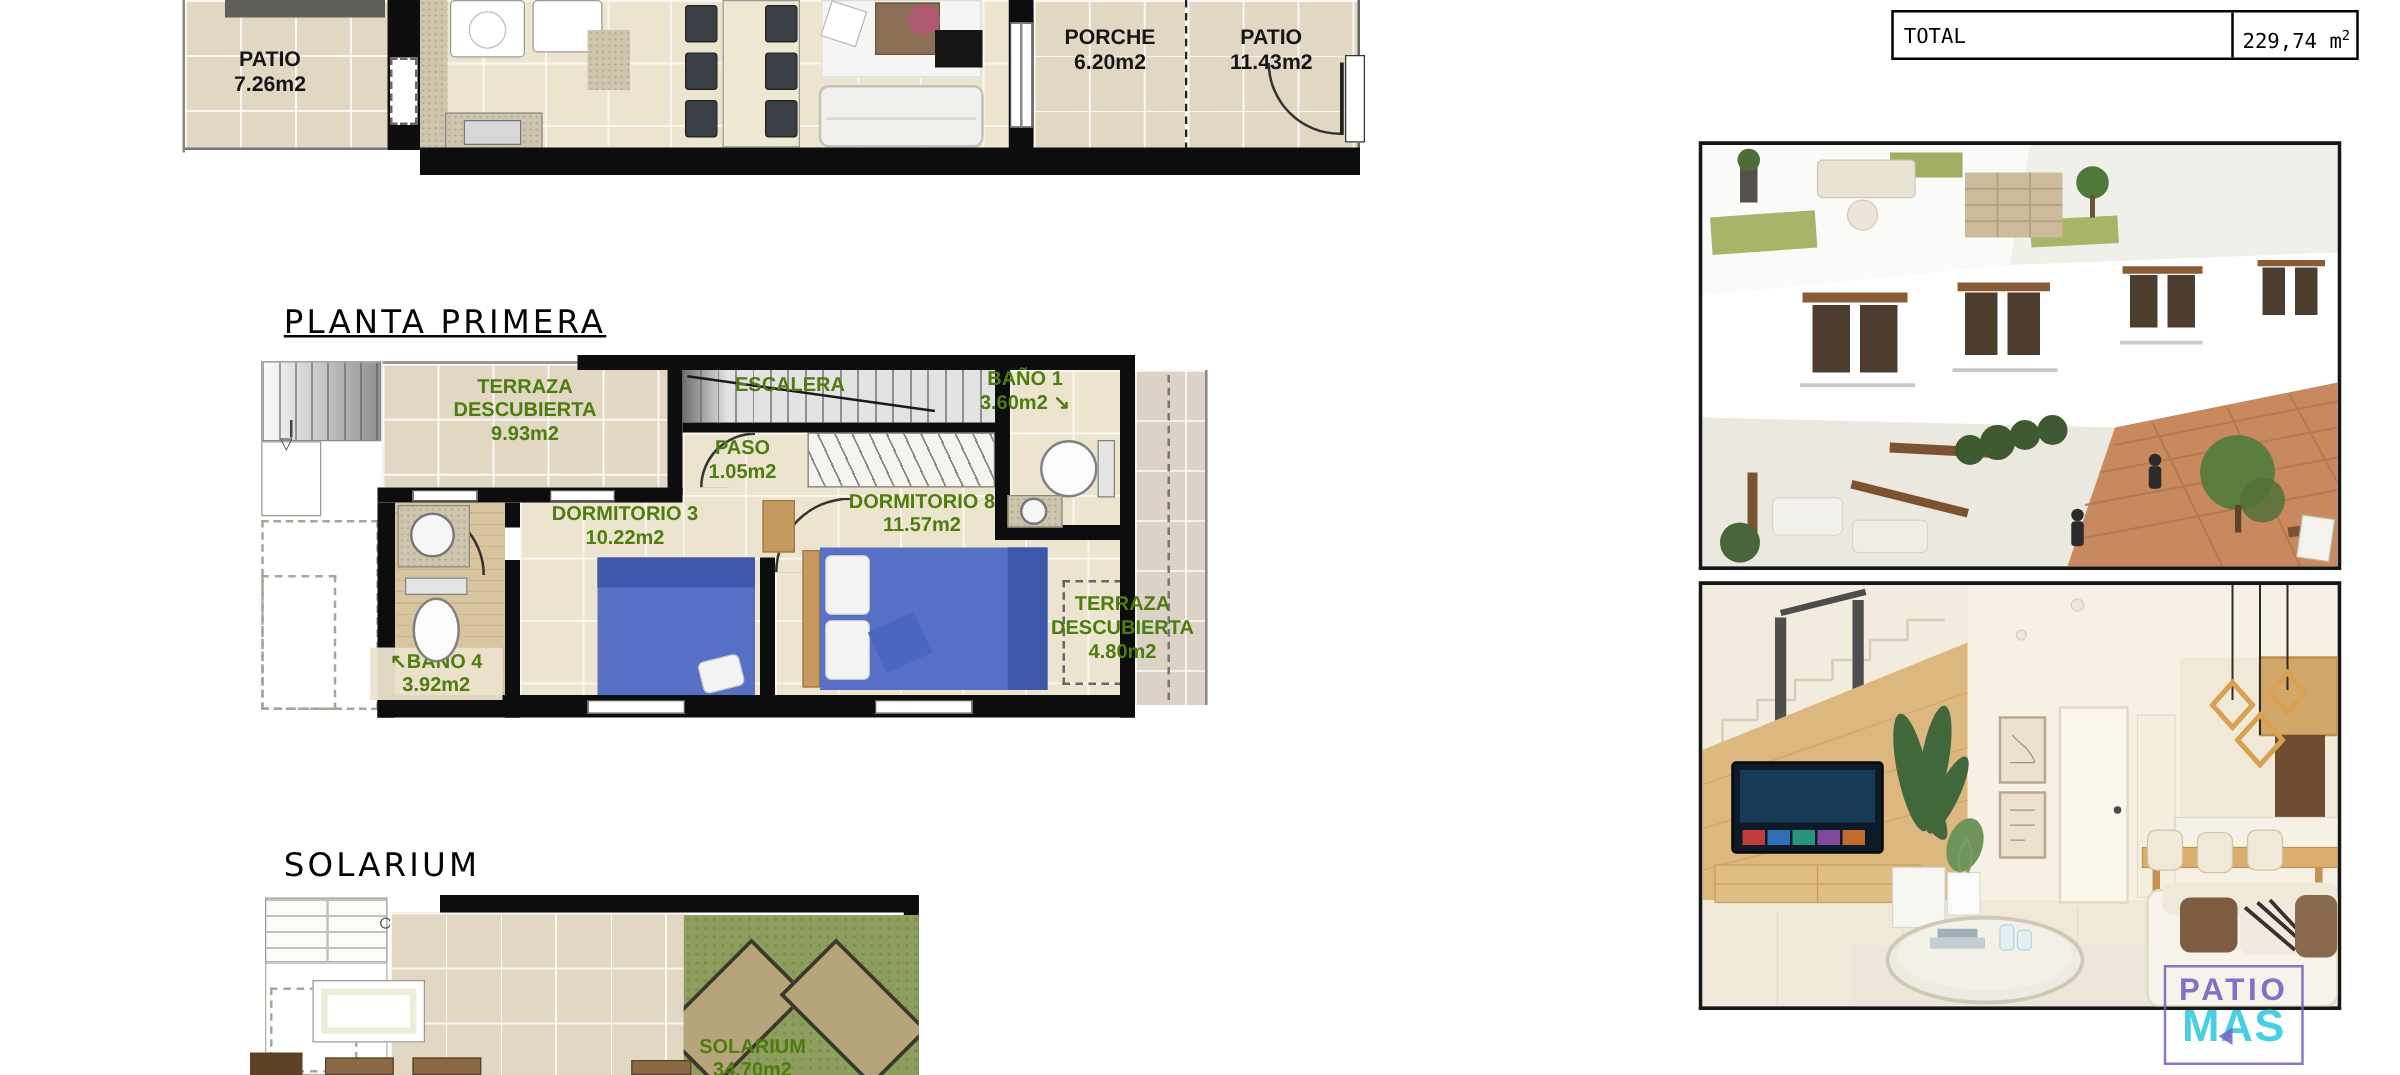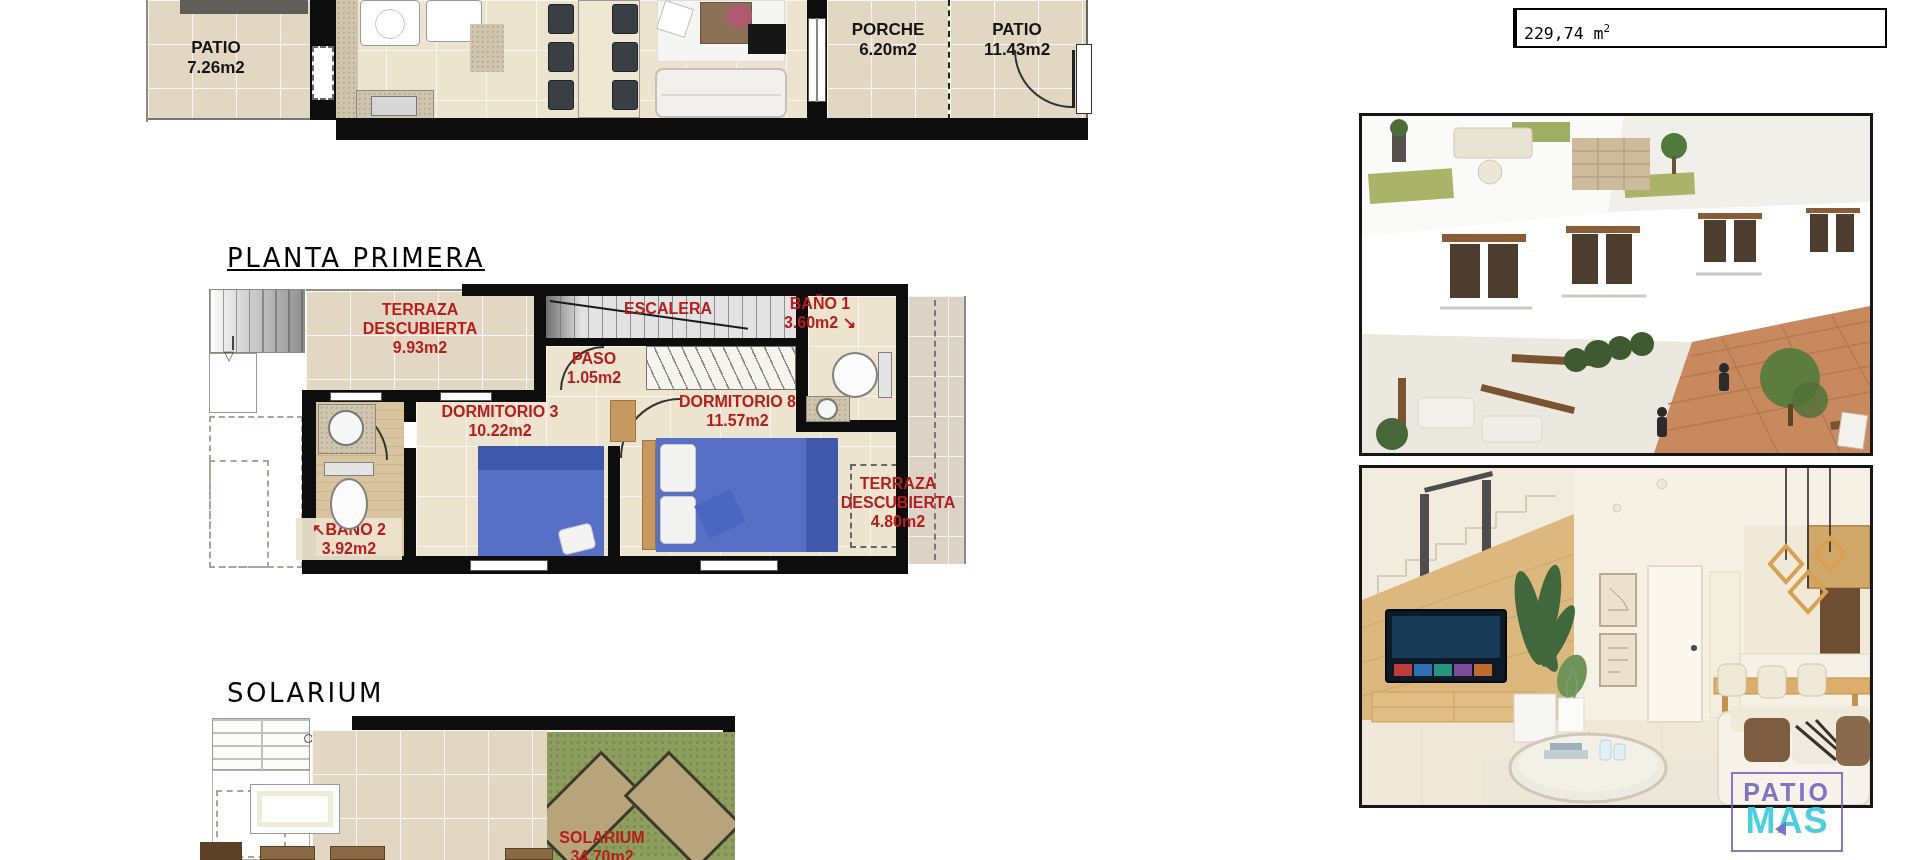--- a/index.html
+++ b/index.html
@@ -25,21 +25,21 @@
        background-image:radial-gradient(#b3a88c 1px,transparent 1px);background-size:5px 5px;}
   .hatch{background-color:#f6f4ee;
        background-image:repeating-linear-gradient(65deg,transparent 0 11px,#8f8f85 11px 12.5px);
        border:1px solid #77776d;}
   .stairsV{background-color:#e3e3e3;
        background-image:repeating-linear-gradient(90deg,#8f8f8f 0 1.5px,transparent 1.5px 14px);}
   .stairsH{background-color:#fbfbf9;
        background-image:repeating-linear-gradient(180deg,#c2c2ba 0 1.5px,transparent 1.5px 13px);}
   .dash{position:absolute;border:2px dashed #a9a599;}
   .win{position:absolute;background:#fff;border:1.5px solid #555;}
-  .lbl{position:absolute;font:bold 16px/19px "Liberation Sans",sans-serif;color:#b91c1c;text-align:center;}
+  .lbl{position:absolute;font:bold 16px/19px "Liberation Sans",sans-serif;color:#4d7c0f;text-align:center;}
   .lblBig{position:absolute;font:bold 17px/20px "Liberation Sans",sans-serif;color:#151515;text-align:center;}
   .ptitle{position:absolute;font:26px/30px "DejaVu Sans",sans-serif;letter-spacing:2.5px;color:#050505;}
   .toilet{position:absolute;background:#fbfbfb;border:2px solid #808080;border-radius:50%;}
   .tank{position:absolute;background:#e4e4e4;border:1.5px solid #808080;}
   .sinkc{position:absolute;background:#f6f6f6;border:2px solid #787878;border-radius:50%;}
   .bedBlue{position:absolute;background:#5770c5;}
   .bedDark{position:absolute;background:#3f58ab;}
   .pillow{position:absolute;background:#f3f3f1;border:1px solid #c9c9c9;border-radius:5px;}
   .woodf{position:absolute;background:#c59a60;border:1px solid #9d7742;}
   .arcBL{position:absolute;border-left:2px solid #333;border-bottom:2px solid #333;border-bottom-left-radius:100%;}
@@ -146,21 +146,21 @@
 <div class="abs tileW" style="left:546px;top:346px;width:94px;height:100px;"></div>
 <div class="abs hatch" style="left:646px;top:346px;width:150px;height:44px;"></div>
 <div class="abs tileW" style="left:808px;top:296px;width:88px;height:124px;"></div>
 <div class="abs tileP" style="left:908px;top:296px;width:58px;height:268px;border-right:2px solid #8a8a80;"></div>
 <div class="abs" style="left:934px;top:300px;width:0;height:260px;border-left:2px dashed #777;"></div>
 <div class="dash" style="left:850px;top:464px;width:58px;height:84px;border-color:#666;"></div>
 
 <div class="abs stairsV" style="left:546px;top:296px;width:250px;height:42px;"></div>
 <div class="abs" style="left:546px;top:296px;width:36px;height:42px;background:linear-gradient(to right,#6f6f6f,transparent);"></div>
 <div class="abs" style="left:550px;top:300px;width:200px;height:0;border-top:2px solid #1a1a1a;transform:rotate(8deg);transform-origin:left top;"></div>
-<div class="lbl" style="left:588px;top:299px;width:120px;text-align:left;padding-left:36px;">ESCALERA</div>
+<div class="lbl" style="left:588px;top:299px;width:120px;text-align:left;">ESCALERA</div>
 
 <div class="wall" style="left:462px;top:284px;width:446px;height:12px;"></div>
 <div class="wall" style="left:896px;top:284px;width:12px;height:290px;"></div>
 <div class="wall" style="left:302px;top:556px;width:606px;height:18px;"></div>
 <div class="wall" style="left:302px;top:402px;width:14px;height:172px;"></div>
 <div class="wall" style="left:302px;top:390px;width:244px;height:12px;"></div>
 <div class="win" style="left:330px;top:392px;width:52px;height:9px;"></div>
 <div class="win" style="left:440px;top:392px;width:52px;height:9px;"></div>
 <div class="wall" style="left:534px;top:296px;width:12px;height:100px;"></div>
 <div class="wall" style="left:546px;top:338px;width:250px;height:8px;"></div>
@@ -186,21 +186,21 @@
 </div>
 <div class="lbl" style="left:430px;top:402px;width:140px;">
   <div>DORMITORIO 3</div>
   <div>10.22m2</div>
 </div>
 <div class="lbl" style="left:665px;top:392px;width:145px;">
   <div>DORMITORIO 8</div>
   <div>11.57m2</div>
 </div>
 <div class="lbl" style="left:296px;top:518px;width:106px;background:rgba(236,227,205,.95);padding:2px 0;">
-  <div><span>↖</span><span>BAÑO 2</span></div>
+  <div><span>↖</span><span>BAÑO 4</span></div>
   <div>3.92m2</div>
 </div>
 <div class="lbl" style="left:832px;top:474px;width:132px;z-index:5;">
   <div>TERRAZA</div>
   <div>DESCUBIERTA</div>
   <div>4.80m2</div>
 </div>
 
 <div class="abs spk" style="left:318px;top:404px;width:58px;height:50px;border:1px solid #8a8a7a;"></div>
 <div class="sinkc" style="left:328px;top:410px;width:36px;height:36px;"></div>
@@ -255,20 +255,21 @@
   <div class="lounger" style="left:104px;top:26px;width:64px;height:104px;transform:rotate(-45deg);"></div>
 </div>
 <div class="abs" style="left:505px;top:848px;width:48px;height:12px;background:#8a6a45;border:1px solid #5d4126;"></div>
 
 <div class="lbl" style="left:540px;top:828px;width:124px;z-index:6;">
   <div>SOLARIUM</div>
   <div>34.70m2</div>
 </div>
 
 <div class="totalTbl" style="left:1513px;top:8px;width:374px;height:40px;">
+  <div class="c1">TOTAL</div>
   <div class="c2">
     <span>229,74</span>
     <span>m</span><sup style="font-size:11px;">2</sup>
   </div>
 </div>
 
 <div class="photo" style="left:1359px;top:113px;width:514px;height:343px;">
 <svg viewBox="0 0 508 337" preserveAspectRatio="none">
   <rect width="508" height="337" fill="#f3f2ef"></rect>
   <polygon points="0,0 262,0 246,96 0,120" fill="#fafaf8"></polygon>

